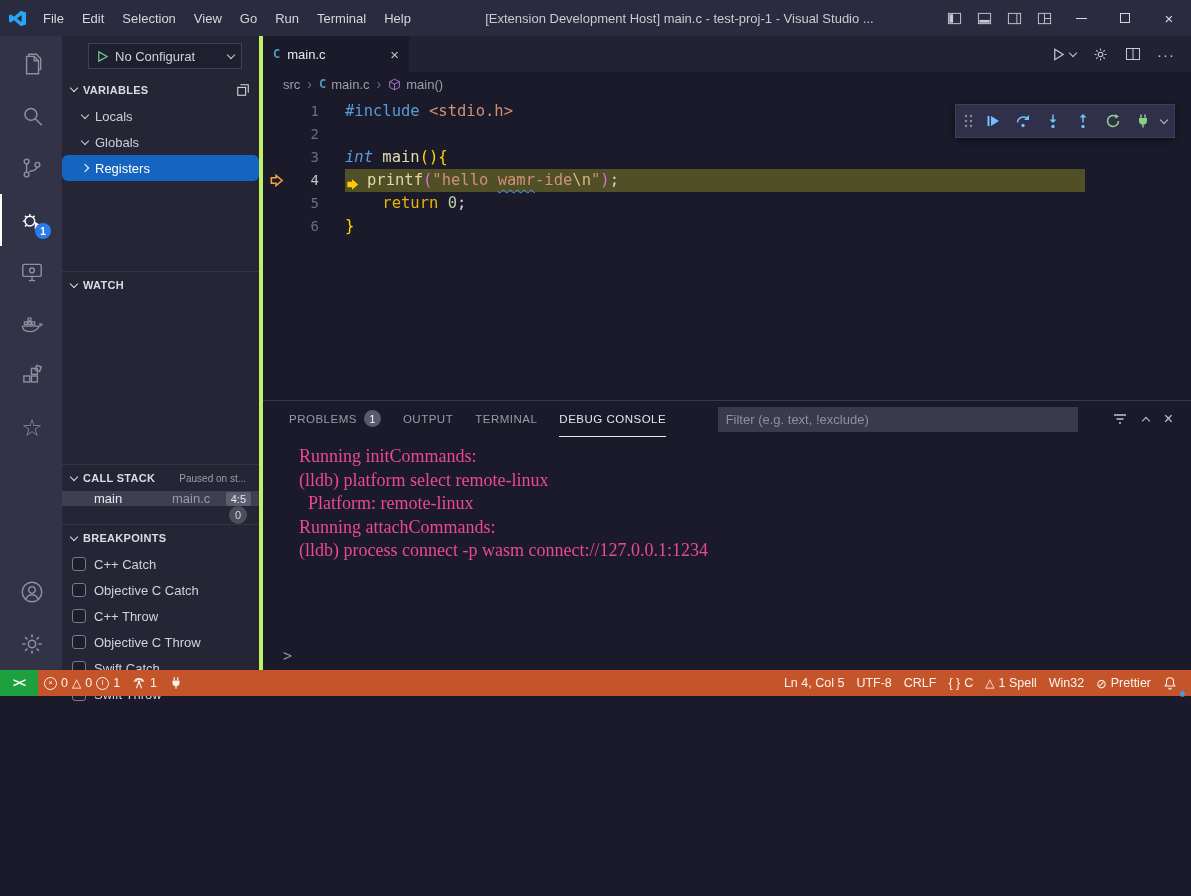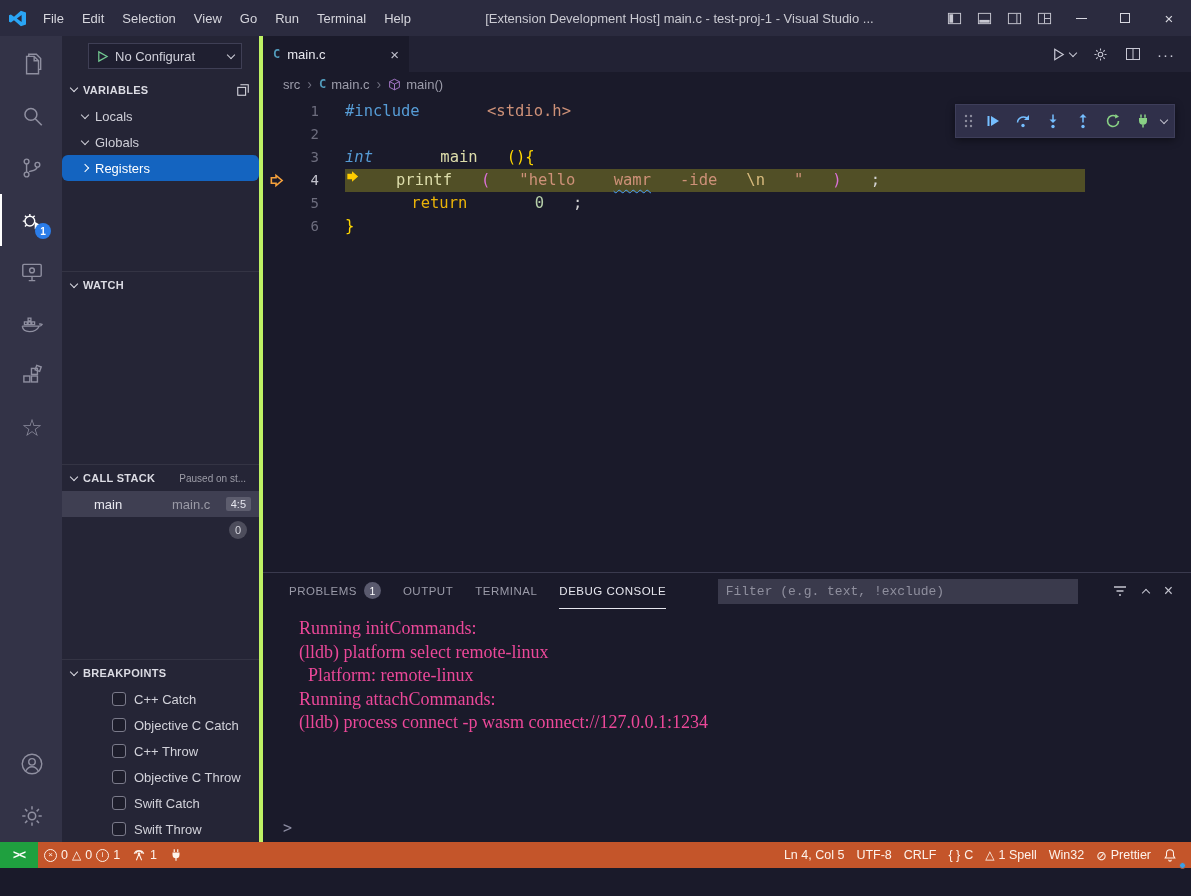--- a/index.html
+++ b/index.html
@@ -2,21 +2,21 @@
 <html style="--statusbar: #c4552a; --remote: #1fa03f; --accent: #75beff; --selblue: #1464c0; --curline: #514f26; --badge: #2b7de9;"><head>
 <meta charset="utf-8">
 <style>
   * { box-sizing: border-box; margin:0; padding:0; }
   html,body { width:1191px; height:896px; overflow:hidden; }
   body { font-family:"Liberation Sans",sans-serif; background:#1a1a2a; color:#ccc; font-size:13px; -webkit-font-smoothing:antialiased; }
   :root{
     --accent:#75beff; --green:#89d185; --statusbar:#c4552a; --remote:#1fa03f;
     --selblue:#1464c0; --curline:#514f26; --badge:#2b7de9;
   }
-  .window{ width:1191px; height:868px; display:flex; flex-direction:column; }
+  .window{ width:1191px; height:696px; display:flex; flex-direction:column; }
 
   
   .titlebar{ flex:0 0 36px; background:#2b2b3f; display:flex; align-items:center; color:#d6d6dd; }
   .tb-logo{ width:34px; display:flex; justify-content:center; }
   .menu-bar{ display:flex; height:100%; align-items:stretch; }
   .menu-item{ padding:0 9px; display:flex; align-items:center; font-size:13px; cursor:default; }
   .tb-title{ flex:1; text-align:center; font-size:13px; color:#cacad2; white-space:nowrap; overflow:hidden; }
   .tb-controls{ display:flex; height:100%; align-items:center; }
   .tb-layout-btn{ width:30px; height:100%; display:flex; align-items:center; justify-content:center; color:#c8c8d2; }
   .tb-win-btn{ width:44px; height:100%; display:flex; align-items:center; justify-content:center; color:#d8d8e0; font-size:15px; }
@@ -47,21 +47,21 @@
   .watch-body{ flex:0 0 166px; }
   .tree-row{ height:26px; display:flex; align-items:center; gap:7px; padding-left:20px; font-size:13px; color:#cfcfd8; }
   .tree-row.selected{ background:var(--selblue); color:#fff;border-radius:6px; }
   .cs-row{ height:26px; display:flex; align-items:center; background:#3f3f52; padding:0 8px 0 32px; font-size:13px; }
   .cs-fn{ color:#e8e8ef; width:78px; }
   .cs-file{ color:#9a9aa6; flex:1; }
   .cs-pos{ background:#5d5d6e; color:#e6e6ee; font-size:11px; padding:1px 5px; border-radius:2px; }
   .cs-badge-row{ height:26px; display:flex; align-items:center; justify-content:flex-end; padding-right:12px; }
   .round-badge{ min-width:18px; height:18px; border-radius:50%; background:#4d4d5c; color:#d5d5dd; font-size:11px; display:flex; align-items:center; justify-content:center; }
   .sb-flex-spacer{ flex:1; }
-  .bp-list{ flex:0 0 156px;padding-left:40px; }
+  .bp-list{ flex:0 0 156px; }
   .bp-row{ height:26px; display:flex; align-items:center; gap:8px; padding-left:10px; font-size:13px; color:#d2d2da; }
   .checkbox{ width:14px; height:14px; border:1px solid #7a7a8a; border-radius:3px; background:#1d1d2b; flex:0 0 14px; }
 
   
   .chev{ display:inline-block; width:6px; height:6px; border-right:1.4px solid currentColor; border-bottom:1.4px solid currentColor; }
   .chev.down{ transform:rotate(45deg); margin-top:-3px; }
   .chev.right{ transform:rotate(-45deg); }
 
   
   .editorcol{ flex:1; display:flex; flex-direction:column; min-width:0; background:#1a1a2a; }
@@ -76,41 +76,41 @@
   .breadcrumbs{ flex:0 0 24px; display:flex; align-items:center; gap:7px; padding-left:20px; color:#9d9dab; font-size:13px; }
   .bc-sep{ color:#6e6e7e; font-size:14px; }
   .bc-item{ display:flex; align-items:center; gap:5px; }
 
   .code-area{ flex:1; position:relative; padding-top:4px; font-family:"DejaVu Sans Mono",monospace; font-size:15.5px; line-height:23px; min-height:0; }
   .code-line{ height:23px; display:flex; align-items:center; }
   .glyph{ flex:0 0 26px; display:flex; align-items:center; justify-content:center; }
   .lineno{ flex:0 0 30px; text-align:right; color:#6d6d7e; font-size:14px; }
   .code-line.current .lineno{ color:#c2c2cc; }
   .gutter-gap{ flex:0 0 26px; }
-  .codetext{ white-space:pre; color:#d4d4d4; height:23px; display:flex; align-items:flex-start;gap:29px; }
+  .codetext{ white-space:pre; color:#d4d4d4; height:23px; display:flex; align-items:flex-end; }
   .code-line.current .codetext{ background:var(--curline); width:740px; }
   .inline-ptr{ display:inline-flex; width:22px; justify-content:flex-start; align-items:center; }
   .tk{ white-space:pre; }
   .tk.pp{ color:#569cd6; } .tk.kw{ color:#569cd6;font-style:italic; } .tk.kw2{ color:#eab308; }
   .tk.str{ color:#ce9178; } .tk.esc{ color:#d7ba7d; } .tk.fn{ color:#dcdcaa; }
   .tk.b1{ color:#ffd700; } .tk.b2{ color:#da70d6; } .tk.num{ color:#b5cea8; } .tk.pl{ color:#d4d4d4; }
   .tk.sq{ text-decoration-line:underline; text-decoration-style:wavy; text-decoration-color:#4aa0ff; text-decoration-thickness:1px; text-underline-offset:4px; }
 
   .debug-toolbar{ position:absolute; top:8px; right:16px; height:34px; background:#30304a; border:1px solid #3e3e5a; box-shadow:0 2px 8px rgba(0,0,0,.45); display:flex; align-items:center; padding:0 7px; gap:3px; z-index:5; }
   .dtb{ width:27px; height:27px; background:transparent; border:none; display:flex; align-items:center; justify-content:center; cursor:pointer; }
   .grip{ display:flex; align-items:center; margin-right:2px; color:#8c8c9c; }
   .dt-chev{ color:#c0c0cc; margin-left:2px; }
 
   
   .panel{ flex:0 0 270px; border-top:1px solid #3a3a4e; display:flex; flex-direction:column; background:#1a1a2a; min-height:0; }
   .panel-header{ flex:0 0 36px; display:flex; align-items:center; gap:22px; padding:0 12px 0 26px; }
   .panel-tab{ height:100%; display:flex; align-items:center; gap:7px; color:#9a9aa8; font-size:11.5px; letter-spacing:.5px; border-bottom:1px solid transparent; }
   .panel-tab.active{ color:#e6e6ee; border-bottom:1px solid #e6e6ee; }
   .ptab-badge{ min-width:17px; height:17px; border-radius:50%; background:#5a5a6e; color:#fff; font-size:10.5px; display:flex; align-items:center; justify-content:center; letter-spacing:0; }
-  .filter-input{ margin-left:auto; width:360px; height:25px; background:#3a3a4c; border:none; outline:none; color:#c9c9d4; font-size:13px; padding:0 8px; font-family:Liberation Mono, monospace; }
+  .filter-input{ margin-left:auto; width:360px; height:25px; background:#3a3a4c; border:none; outline:none; color:#c9c9d4; font-size:13px; padding:0 8px; font-family:Liberation Sans, sans-serif; }
   .filter-input::placeholder{ color:#8f8f9e; }
   .panel-actions{ display:flex; align-items:center; gap:15px; padding:0 6px 0 12px; color:#c5c5d0; }
   .pa-close{ font-size:16px; }
   .console{ flex:1; padding:8px 0 0 36px; font-family:Liberation Serif, serif; font-size:18px; line-height:23.5px; color:#ec4899; overflow:hidden; }
   .console-line{ white-space:pre; }
   .console-input{ flex:0 0 28px; display:flex; align-items:center; padding-left:20px; color:#8b8ba0; font-family:"DejaVu Sans Mono",monospace; font-size:15px; }
 
   
   .statusbar{ flex:0 0 26px; background:var(--statusbar); display:flex; align-items:center; color:#fdf3ec; font-size:12.5px; }
   .sb-remote{ width:38px; height:100%; background:var(--remote); display:flex; align-items:center; justify-content:center; font-weight:700; font-size:12px; letter-spacing:-1px; color:#fff; }

